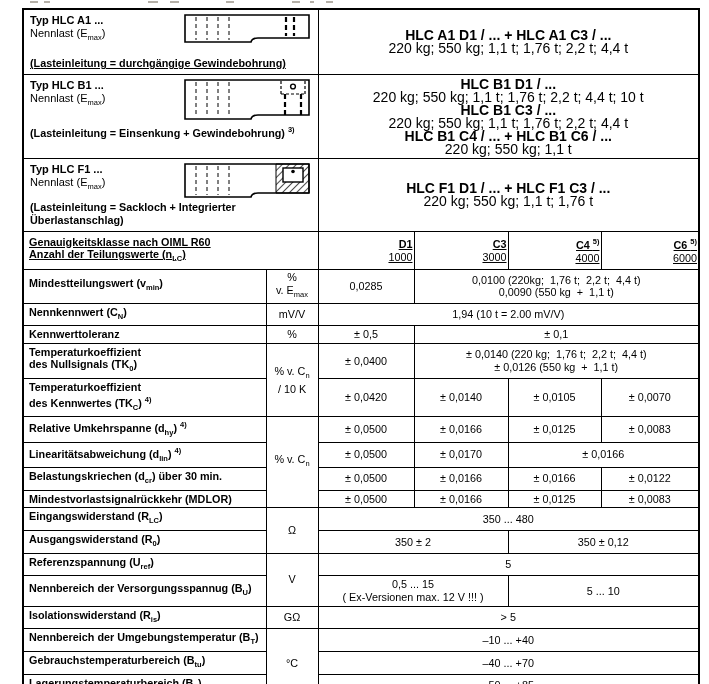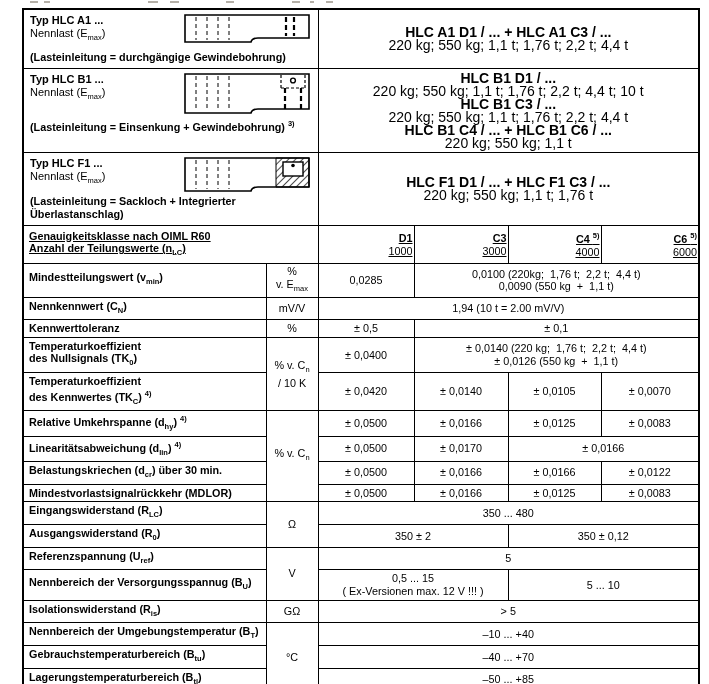--- a/index.html
+++ b/index.html
@@ -17,21 +17,21 @@
   .colhead .cnt{font-weight:normal;margin-top:1px;}
   sub{font-size:7.5px;}
   sup{font-size:7.5px;}
   tr.model{height:50px;}
   tr.model-1{height:84px;}
   tr.model-2{height:49px;}
   td.model-left{vertical-align:top;padding:4px 6px;}
   .model-type{font-weight:bold;font-size:11px;line-height:13px;}
   .model-sub{font-weight:normal;font-size:11px;line-height:13px;}
   .model-note{clear:both;font-size:10.8px;font-weight:bold;line-height:13px;}
-  .model-0 .model-note{margin-top:7px;}
+  .model-0 .model-note{margin-top:13px;text-decoration:underline;}
   .model-1 .model-type{}
   .model-1 .model-note{margin-top:6px;}
   .model-2 .model-note{margin-top:7px;}
   td.model-right{text-align:center;vertical-align:middle;}
   .model-right .ln{line-height:13px;font-size:14px;text-align:center;}
   .model-right .b{font-weight:bold;}
   svg.diag{float:right;margin:0 2px 2px 6px;}
   tr.hdr{height:38px;text-decoration:underline;}
   col.c-lbl{width:243px;} col.c-unit{width:52px;}
   col.c-d1{width:96px;} col.c-c3{width:94px;} col.c-c4{width:93px;} col.c-c6{width:98px;}

